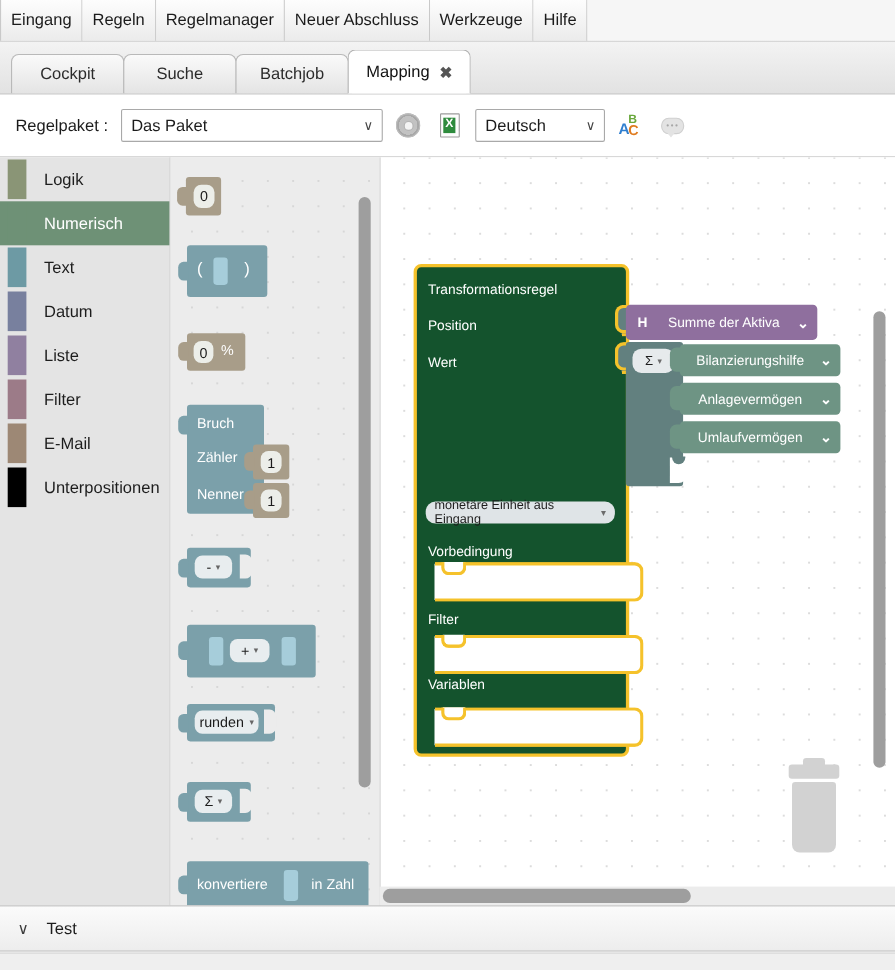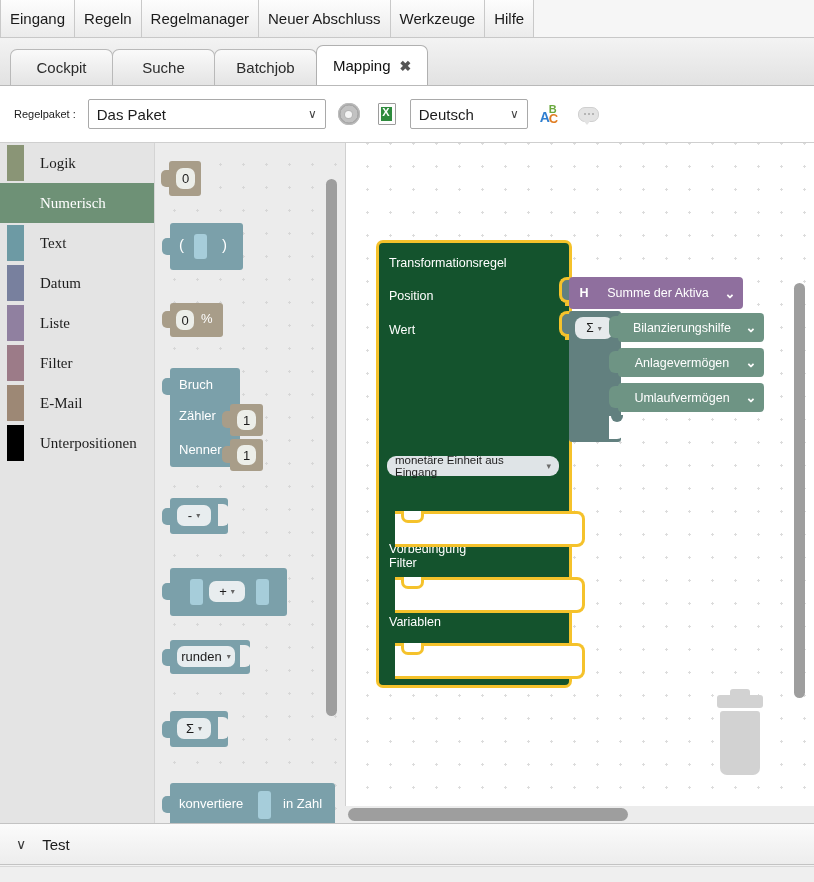--- a/index.html
+++ b/index.html
@@ -55,21 +55,21 @@
   .tab .close-x { font-size:14px; font-weight:bold; color:#555; }
   .tabbar-rest { flex:1; height:1px; }
 
   
   .toolbar {
     position:absolute; left:0; top:86px; width:814px; height:57px;
     background:#ffffff;
     border-bottom:1px solid #cfcfcf;
     display:flex; align-items:center; padding-left:14px; gap:8px;
   }
-  .tb-label { font-size:11px; color:#1c1c1c; margin-right:4px; }
+  .tb-label { font-size:15px; color:#1c1c1c; margin-right:4px; }
   .tb-select {
     height:30px; width:238px; background:#fff;
     border:1px solid #a9a9a9; border-radius:2px;
     display:flex; align-items:center; padding:0 8px;
     font-size:15px; color:#1c1c1c; position:relative;
   }
   .tb-select.narrow { width:118px; }
   .tb-select .val { flex:1; overflow:hidden; white-space:nowrap; }
   .tb-select .chev { font-size:12px; color:#444; }
   .tb-icon { width:30px; height:30px; display:flex; align-items:center; justify-content:center; }
@@ -114,21 +114,21 @@
     border-top:5px solid #e3e3e3;
   }
 
   
   .main { position:absolute; left:0; top:143px; width:814px; height:680px; background:#f2f2f2; }
 
   
   .sidebar { position:absolute; left:0; top:0; width:155px; height:680px; background:#e4e4e4; border-right:1px solid #d4d4d4; }
   .cat {
     position:relative; height:40px; display:flex; align-items:center;
-    font-size:15px; color:#1d1d1d; padding-left:40px; cursor:default;font-family:Liberation Serif, serif;
+    font-size:15px; color:#1d1d1d; padding-left:40px; cursor:default;
   }
   .cat .sw { position:absolute; left:7px; top:2px; width:17px; height:36px; }
   .cat.selected { background:#6e9176; color:#ffffff; }
   .cat.selected .sw { background:#6e9176 !important; }
 
   
   .palette { position:absolute; left:155px; top:0; width:190px; height:680px; background:#ececec; overflow:hidden; }
   .pal-dots {
     position:absolute; inset:0;
     background-image: radial-gradient(#d7d7d7 1px, transparent 1.1px);
@@ -475,21 +475,21 @@
         <span class="rrow" style="top:80px;">Wert</span>
 
         <span class="notch" style="top:37px;"></span>
         <span class="notch" style="top:71px;"></span>
 
         <span class="unit-pill">
           <span>monetäre Einheit aus Eingang</span>
           <span class="caret">▾</span>
         </span>
 
-        <span class="slot-label" style="top:251px;margin-top:48px;">Vorbedingung</span>
+        <span class="slot-label" style="top:251px;">Vorbedingung</span>
         <span class="slot-gap" style="top:268px;"></span>
 
         <span class="slot-label" style="top:313px;">Filter</span>
         <span class="slot-gap" style="top:334px;"></span>
 
         <span class="slot-label" style="top:372px;">Variablen</span>
         <span class="slot-gap" style="top:400px;"></span>
       </div>
 
       <div class="conn-c" style="left:213px; top:134px;"></div>

